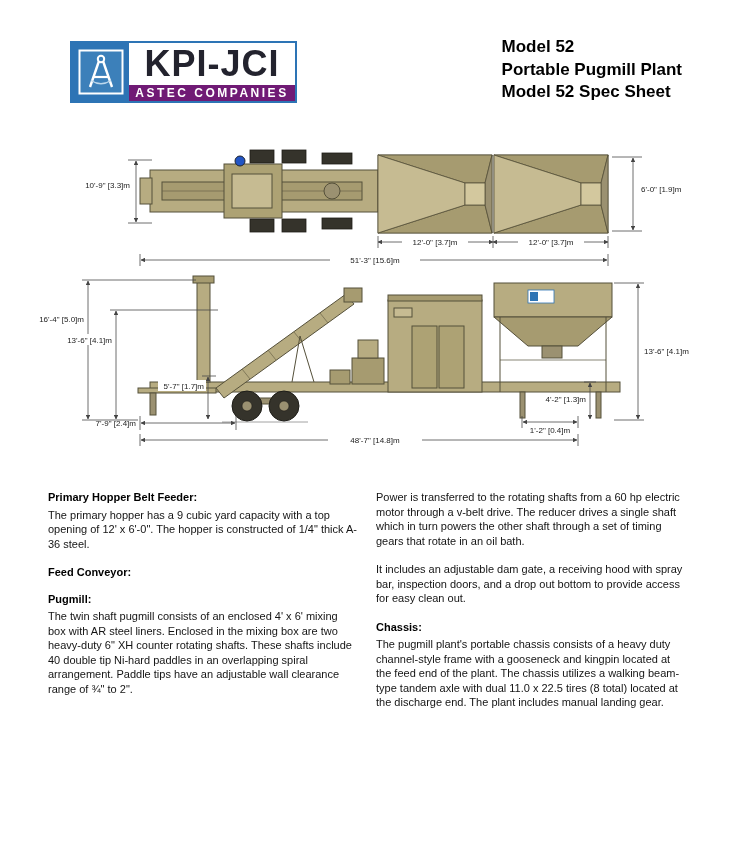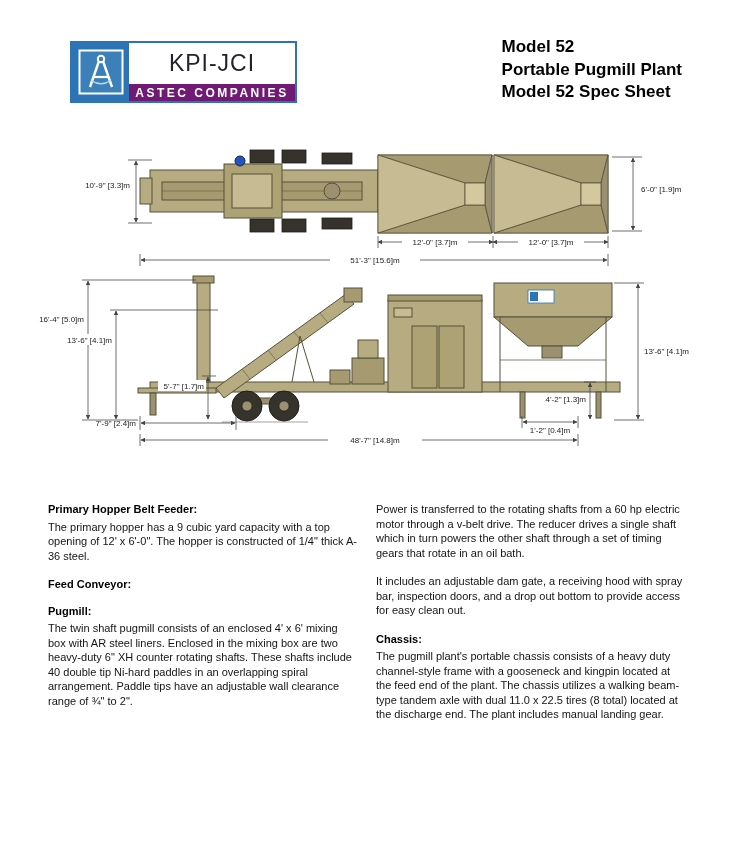--- a/index.html
+++ b/index.html
@@ -9,21 +9,21 @@
   }
   
   .logo {
     position:absolute; left:70px; top:41px; width:227px; height:62px;
     border:2px solid #2d74b5; box-sizing:border-box; display:flex; background:#fff;
   }
   .logo-mark { width:57px; background:#2d74b5; display:flex; align-items:center; justify-content:center; }
   .logo-right { flex:1; display:flex; flex-direction:column; }
   .logo-brand {
     flex:1; display:flex; align-items:center; justify-content:center;
-    font-weight:normal; font-size:23px; letter-spacing:1px; color:#23232e;
+    font-weight:bold; font-size:36px; letter-spacing:1px; color:#23232e;
   }
   .logo-tagline {
     height:17px; background:#701a75; color:#fff; font-size:12px; font-weight:bold;
     letter-spacing:2.5px; display:flex; align-items:center; justify-content:center;
   }
   .titleblock {
     position:absolute; top:36px; right:51px; text-align:left;
     font-weight:bold; font-size:17px; line-height:22.5px; color:#000;
   }
   
@@ -31,21 +31,21 @@
   .dimtext text {
     font-family:"Liberation Sans", sans-serif; font-size:8px; fill:#1b1b1b; stroke:none;
   }
   
   .columns {
     position:absolute; top:486px; left:48px; width:637px; display:flex; gap:19px;
     font-size:11px; line-height:14.5px; color:#141414;
   }
   .col { width:309px; }
   .col h3 { font-size:11px; margin:12px 0 3px; color:#000; }
-  .col > :first-child { margin-top:16px; }
+  .col > :first-child { margin-top:4px; }
   .col p { margin:0 0 14px; }
 </style>
 </head>
 <body>
 
 <div class="page">
 
   <div class="logo">
     <div class="logo-mark">
       <svg width="46" height="46" viewBox="0 0 46 46">

